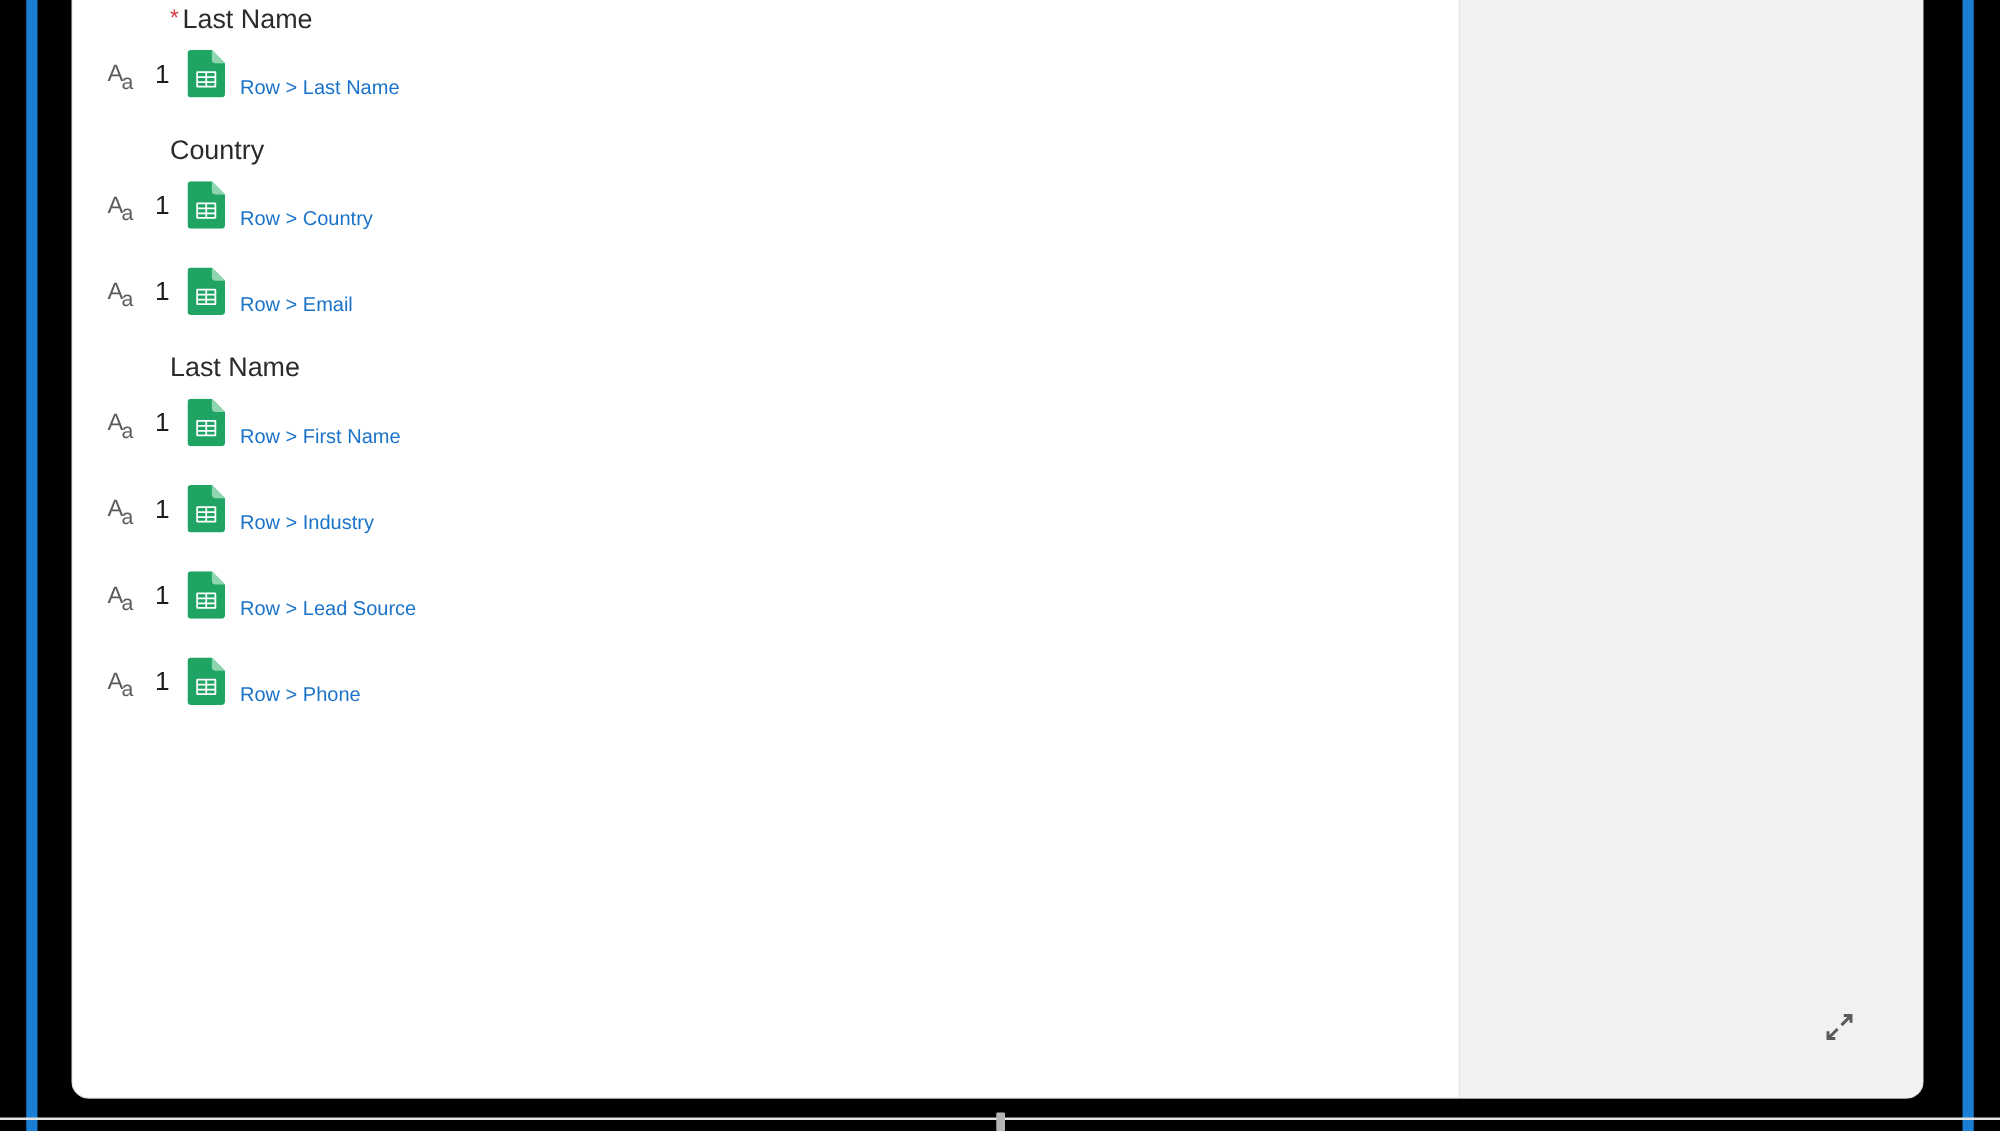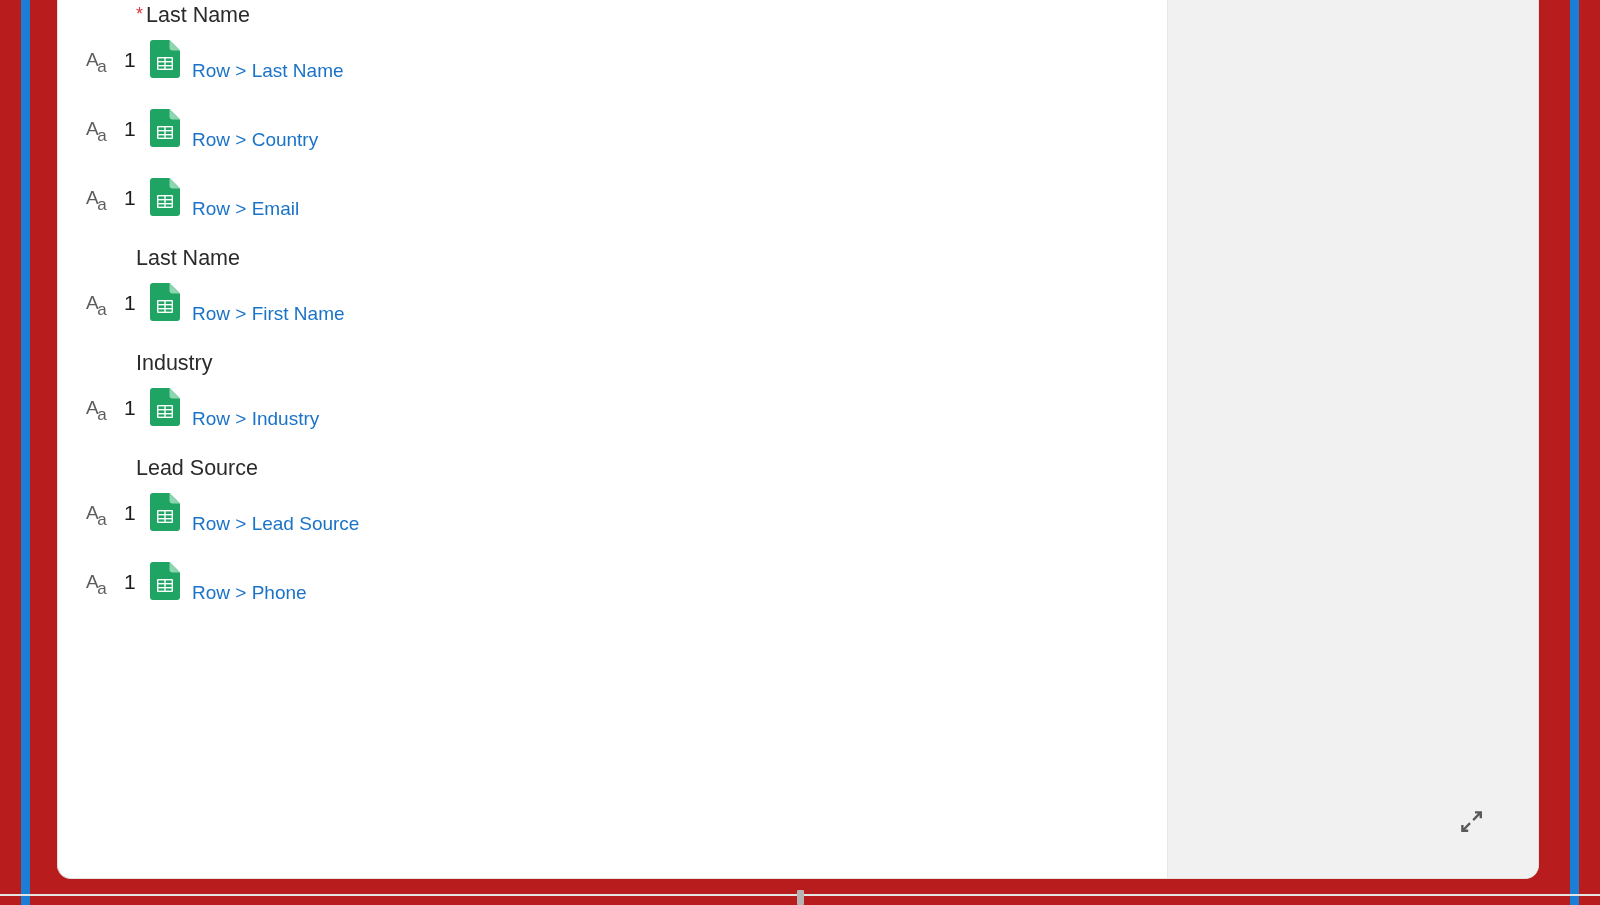--- a/index.html
+++ b/index.html
@@ -9,21 +9,21 @@
     height: 905px;
     background: #ffffff;
     font-family: "Liberation Sans", sans-serif;
     overflow: hidden;
   }
 
   #root {
     position: relative;
     width: 1600px;
     height: 905px;
-    background: #b91c1c;
+    background: #000000;
   }
 
   
   .rail-left {
     position: absolute;
     left: 21px;
     top: 0;
     width: 9px;
     height: 905px;
     background: #1a7fd4;
@@ -153,21 +153,21 @@
   .sheets-icon {
     flex: 0 0 30px;
     width: 30px;
     height: 38px;
     margin-right: 12px;
     display: block;
   }
   .sheets-icon svg { display: block; }
 
   .field-link {
-    font-size: 19px;
+    font-size: 16px;
     color: #1a73c8;
     line-height: 28px;
     white-space: nowrap;
     cursor: pointer;
     text-decoration: none;
     margin-top: 24px;
   }
 
   
   .bottom-divider {
@@ -221,20 +221,21 @@
                   <rect x="15.7" y="22.4" width="5.9" height="2.6"></rect>
                   <rect x="8.4" y="26.4" width="5.9" height="2.2"></rect>
                   <rect x="15.7" y="26.4" width="5.9" height="2.2"></rect>
                 </g>
               </svg>
             </span>
             <a class="field-link">Row &gt; Last Name</a>
           </div>
         </div>
         <div class="field-group">
+          <div class="field-label"><span>Country</span></div>
           <div class="field-value-row">
             <span class="type-icon">
               <span class="big">A</span>
               <span class="small">a</span>
             </span>
             <span class="pill-count">1</span>
             <span class="sheets-icon">
               <svg width="30" height="38" viewBox="0 0 30 38" aria-hidden="true">
                 <path d="M3 0 h16.5 L30 10.5 V35 a3 3 0 0 1 -3 3 H3 a3 3 0 0 1 -3 -3 V3 a3 3 0 0 1 3 -3 Z" fill="#1fa463"></path>
                 <path d="M19.5 0 L30 10.5 H22.5 a3 3 0 0 1 -3 -3 Z" fill="#8ed6b0"></path>
@@ -303,21 +304,20 @@
                   <rect x="15.7" y="22.4" width="5.9" height="2.6"></rect>
                   <rect x="8.4" y="26.4" width="5.9" height="2.2"></rect>
                   <rect x="15.7" y="26.4" width="5.9" height="2.2"></rect>
                 </g>
               </svg>
             </span>
             <a class="field-link">Row &gt; First Name</a>
           </div>
         </div>
         <div class="field-group">
-          <div class="field-label"><span>Industry</span></div>
           <div class="field-value-row">
             <span class="type-icon">
               <span class="big">A</span>
               <span class="small">a</span>
             </span>
             <span class="pill-count">1</span>
             <span class="sheets-icon">
               <svg width="30" height="38" viewBox="0 0 30 38" aria-hidden="true">
                 <path d="M3 0 h16.5 L30 10.5 V35 a3 3 0 0 1 -3 3 H3 a3 3 0 0 1 -3 -3 V3 a3 3 0 0 1 3 -3 Z" fill="#1fa463"></path>
                 <path d="M19.5 0 L30 10.5 H22.5 a3 3 0 0 1 -3 -3 Z" fill="#8ed6b0"></path>
@@ -331,21 +331,20 @@
                   <rect x="15.7" y="22.4" width="5.9" height="2.6"></rect>
                   <rect x="8.4" y="26.4" width="5.9" height="2.2"></rect>
                   <rect x="15.7" y="26.4" width="5.9" height="2.2"></rect>
                 </g>
               </svg>
             </span>
             <a class="field-link">Row &gt; Industry</a>
           </div>
         </div>
         <div class="field-group">
-          <div class="field-label"><span>Lead Source</span></div>
           <div class="field-value-row">
             <span class="type-icon">
               <span class="big">A</span>
               <span class="small">a</span>
             </span>
             <span class="pill-count">1</span>
             <span class="sheets-icon">
               <svg width="30" height="38" viewBox="0 0 30 38" aria-hidden="true">
                 <path d="M3 0 h16.5 L30 10.5 V35 a3 3 0 0 1 -3 3 H3 a3 3 0 0 1 -3 -3 V3 a3 3 0 0 1 3 -3 Z" fill="#1fa463"></path>
                 <path d="M19.5 0 L30 10.5 H22.5 a3 3 0 0 1 -3 -3 Z" fill="#8ed6b0"></path>

